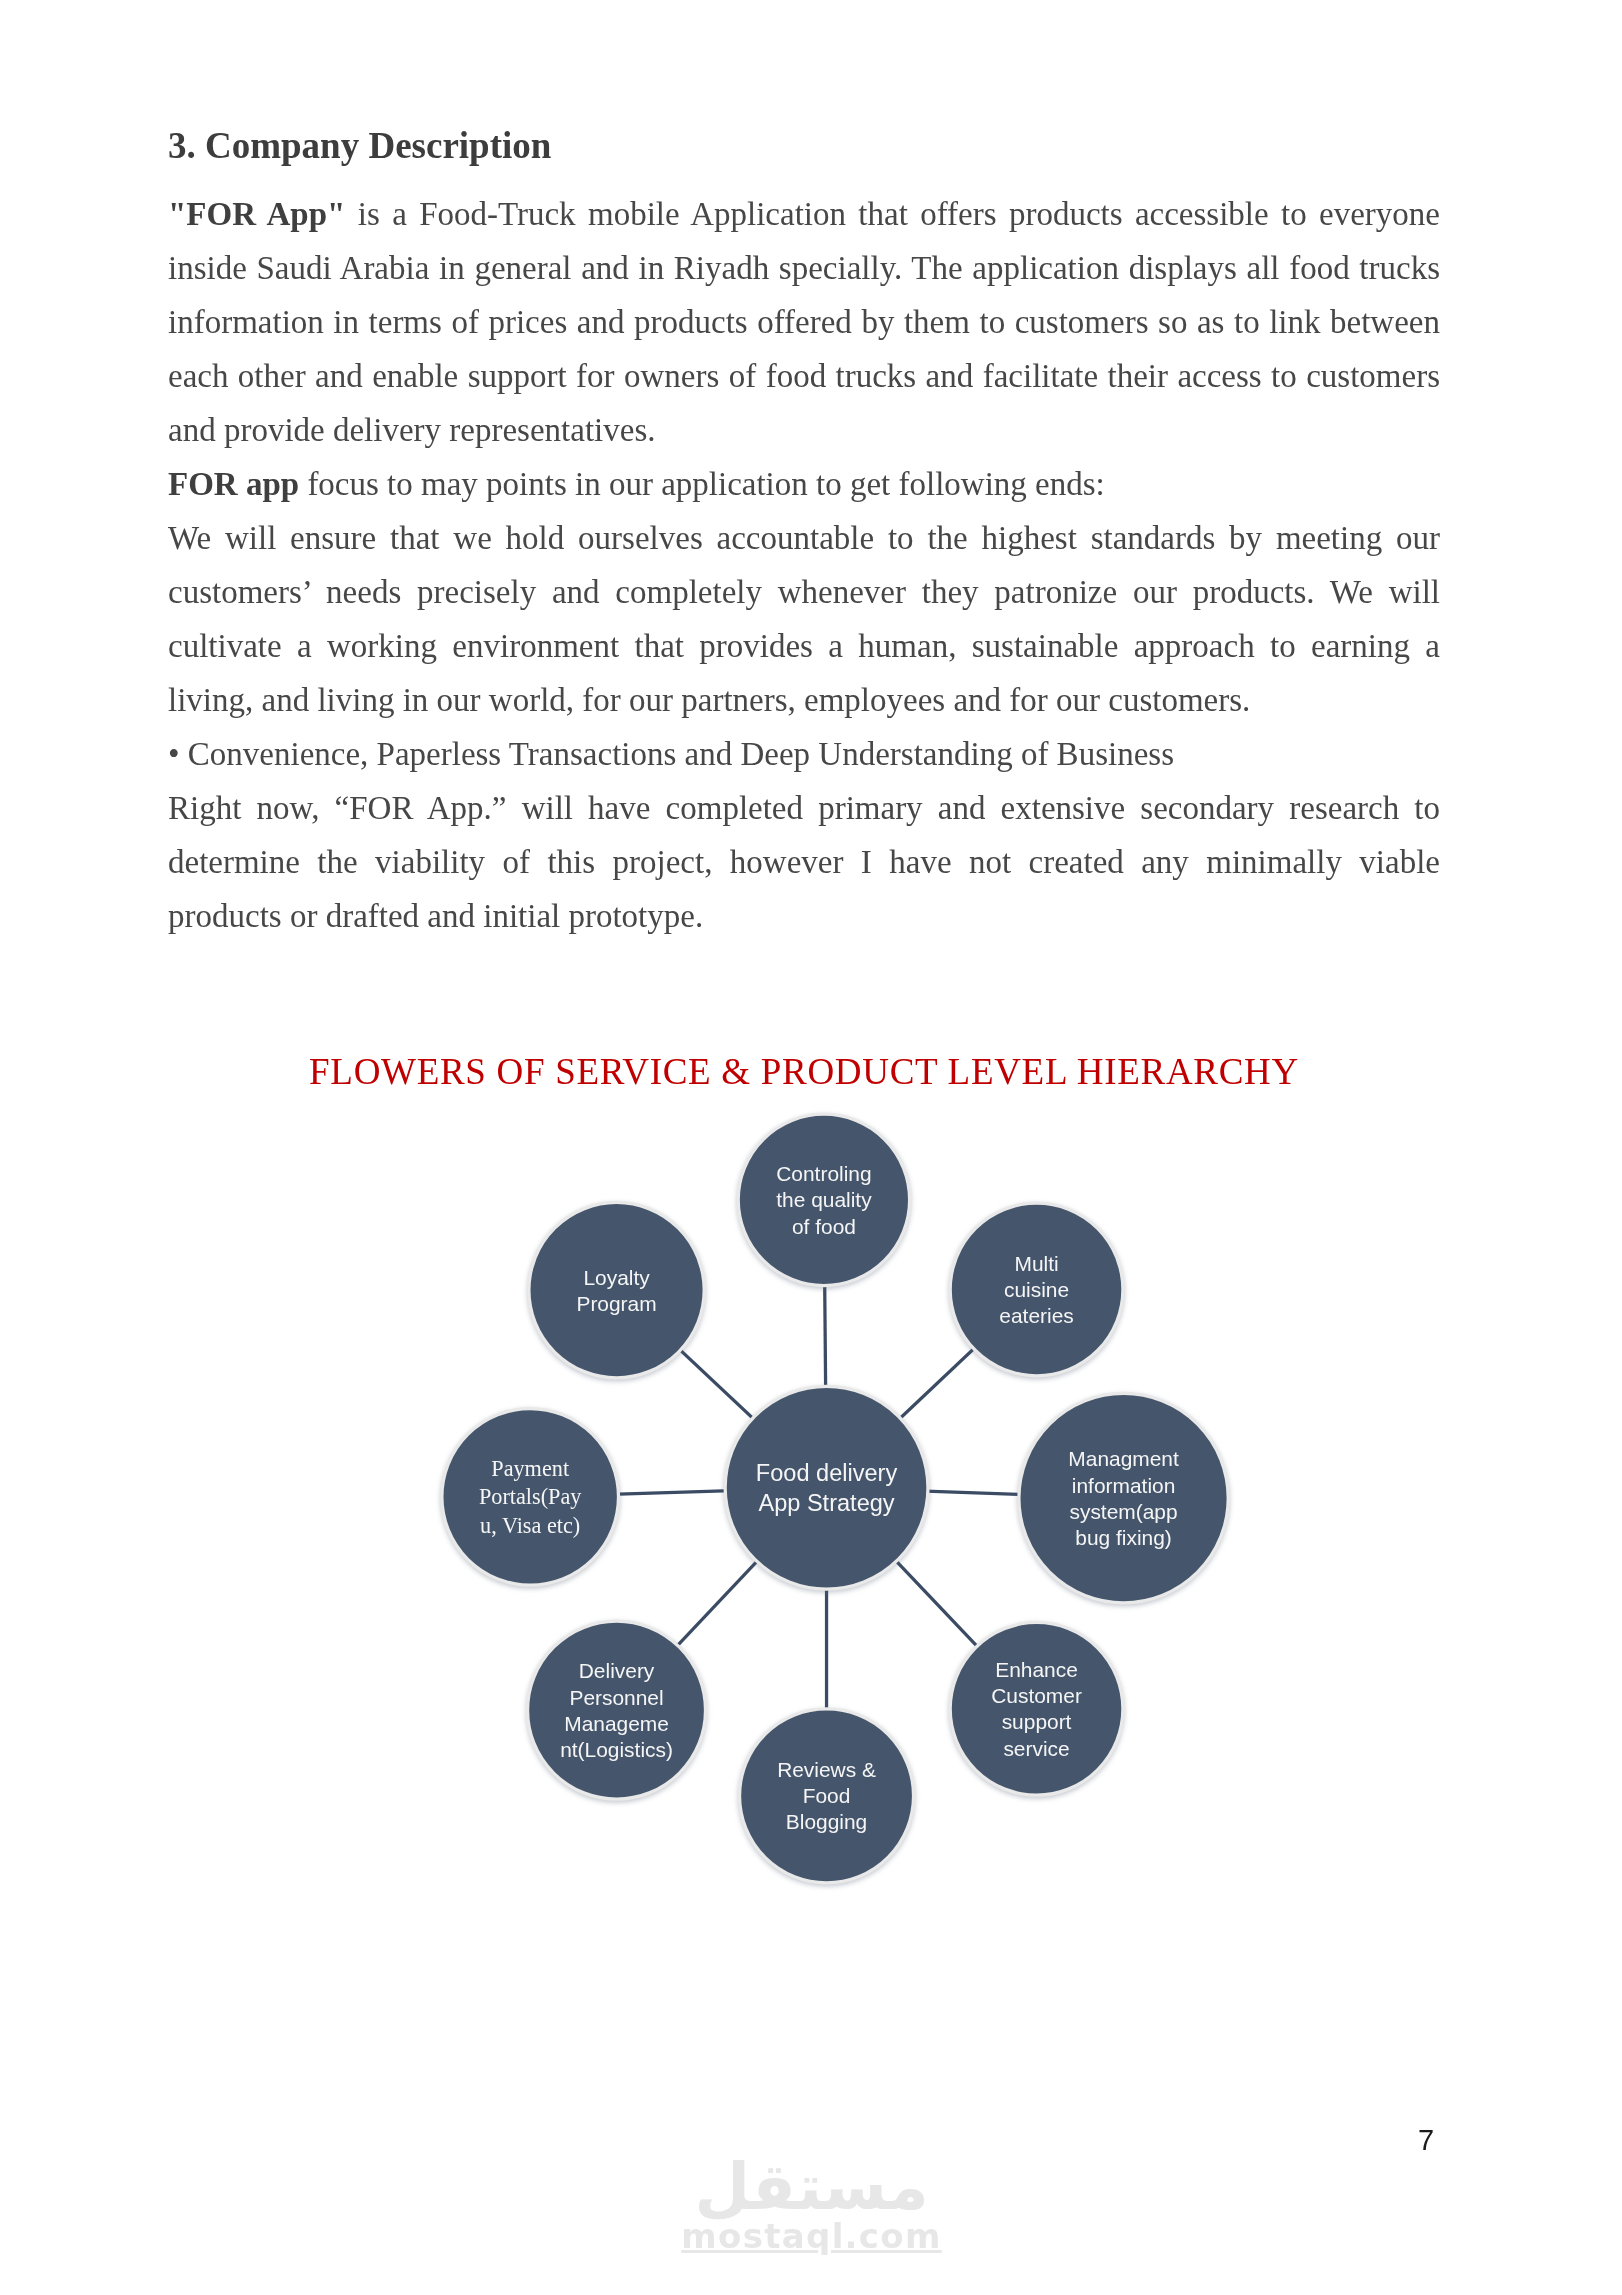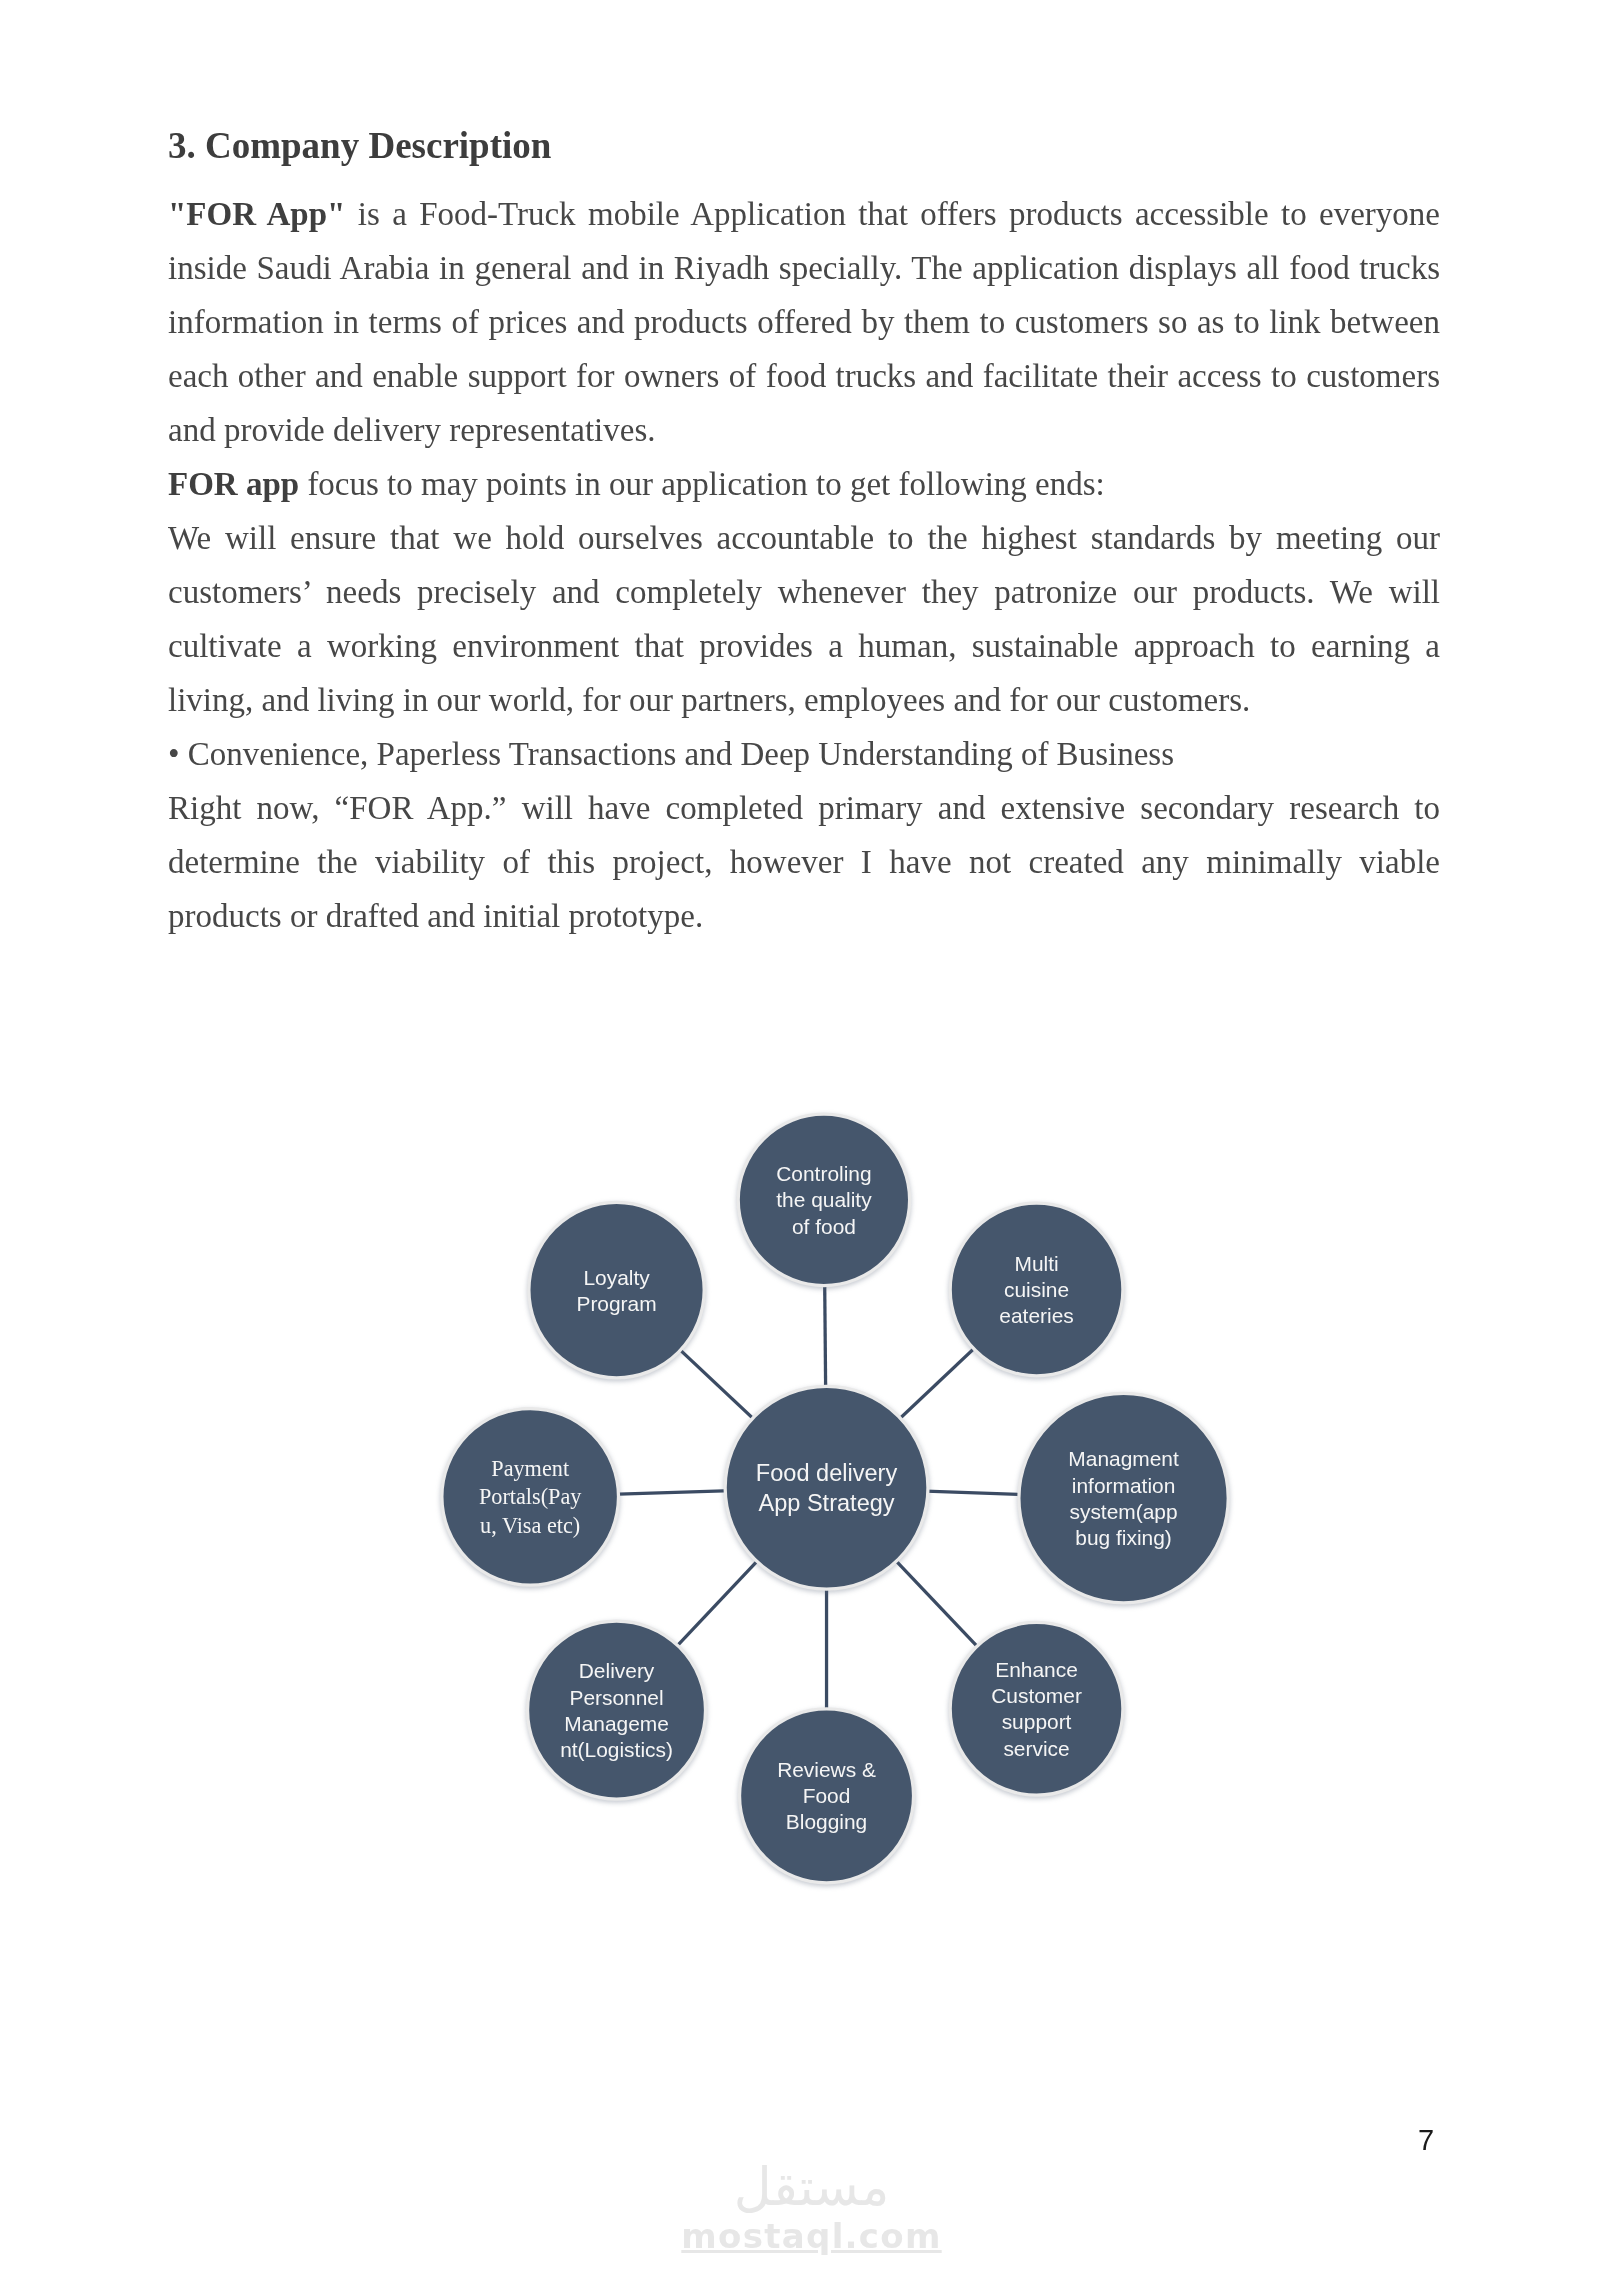--- a/index.html
+++ b/index.html
@@ -28,22 +28,22 @@
   svg .node-circle { filter: drop-shadow(0 3px 4px rgba(90,100,120,0.35)); }
   .page-number {
     position:absolute; left:1400px; top:2124px; width:52px; text-align:center;
     font-family:"Liberation Sans", sans-serif; font-size:29px; color:#1b1b1b;
   }
   .watermark {
     position:absolute; left:615px; top:2157px; width:393px; text-align:center;
     color:#E7E7E7; user-select:none;
   }
   .watermark .ar {
-    font-family:"DejaVu Sans", sans-serif; font-weight:normal;
-    font-size:52px; line-height:60px;
+    font-family:"DejaVu Sans", sans-serif; font-weight:bold;
+    font-size:64px; line-height:60px;
   }
   .watermark .dom {
     font-family:"DejaVu Sans", sans-serif; font-weight:bold;
     font-size:34px; line-height:37px; letter-spacing:1.3px; margin-top:1.3px;text-decoration:underline;
   }
 </style>
 </head>
 <body>
 
 <div class="page">
@@ -52,20 +52,21 @@
     <h1 class="heading">3. Company Description</h1>
     <div id="paragraphs">
         <p><b>"FOR App"</b> is a Food-Truck mobile Application that offers products accessible to everyone inside Saudi Arabia in general and in Riyadh specially. The application displays all food trucks information in terms of prices and products offered by them to customers so as to link between each other and enable support for owners of food trucks and facilitate their access to customers and provide delivery representatives.</p>
         <p><b>FOR app</b> focus to may points in our application to get following ends:</p>
         <p>We will ensure that we hold ourselves accountable to the highest standards by meeting our customers’ needs precisely and completely whenever they patronize our products. We will cultivate a working environment that provides a human, sustainable approach to earning a living, and living in our world, for our partners, employees and for our customers.</p>
         <p>•  Convenience, Paperless Transactions and  Deep Understanding of Business</p>
         <p>Right now, “FOR App.” will have completed primary and extensive secondary research to determine the viability of this project, however I have not created any minimally viable products or drafted and initial prototype.</p>
       </div>
   </div>
 
+  <div class="diagram-title">FLOWERS OF SERVICE &amp; PRODUCT LEVEL HIERARCHY</div>
 
   <svg id="diagram" class="diagram-layer" width="1623" height="2295" viewBox="0 0 2480 3508">
       <line x1="1263" y1="2274" x2="1259" y2="1834" stroke="#3B4B63" stroke-width="5"></line>
       <line x1="1263" y1="2274" x2="1584" y2="1971" stroke="#3B4B63" stroke-width="5"></line>
       <line x1="1263" y1="2274" x2="1717" y2="2290" stroke="#3B4B63" stroke-width="5"></line>
       <line x1="1263" y1="2274" x2="1584" y2="2612" stroke="#3B4B63" stroke-width="5"></line>
       <line x1="1263" y1="2274" x2="1263" y2="2745" stroke="#3B4B63" stroke-width="5"></line>
       <line x1="1263" y1="2274" x2="942" y2="2614" stroke="#3B4B63" stroke-width="5"></line>
       <line x1="1263" y1="2274" x2="810" y2="2288" stroke="#3B4B63" stroke-width="5"></line>
       <line x1="1263" y1="2274" x2="942" y2="1972" stroke="#3B4B63" stroke-width="5"></line>

